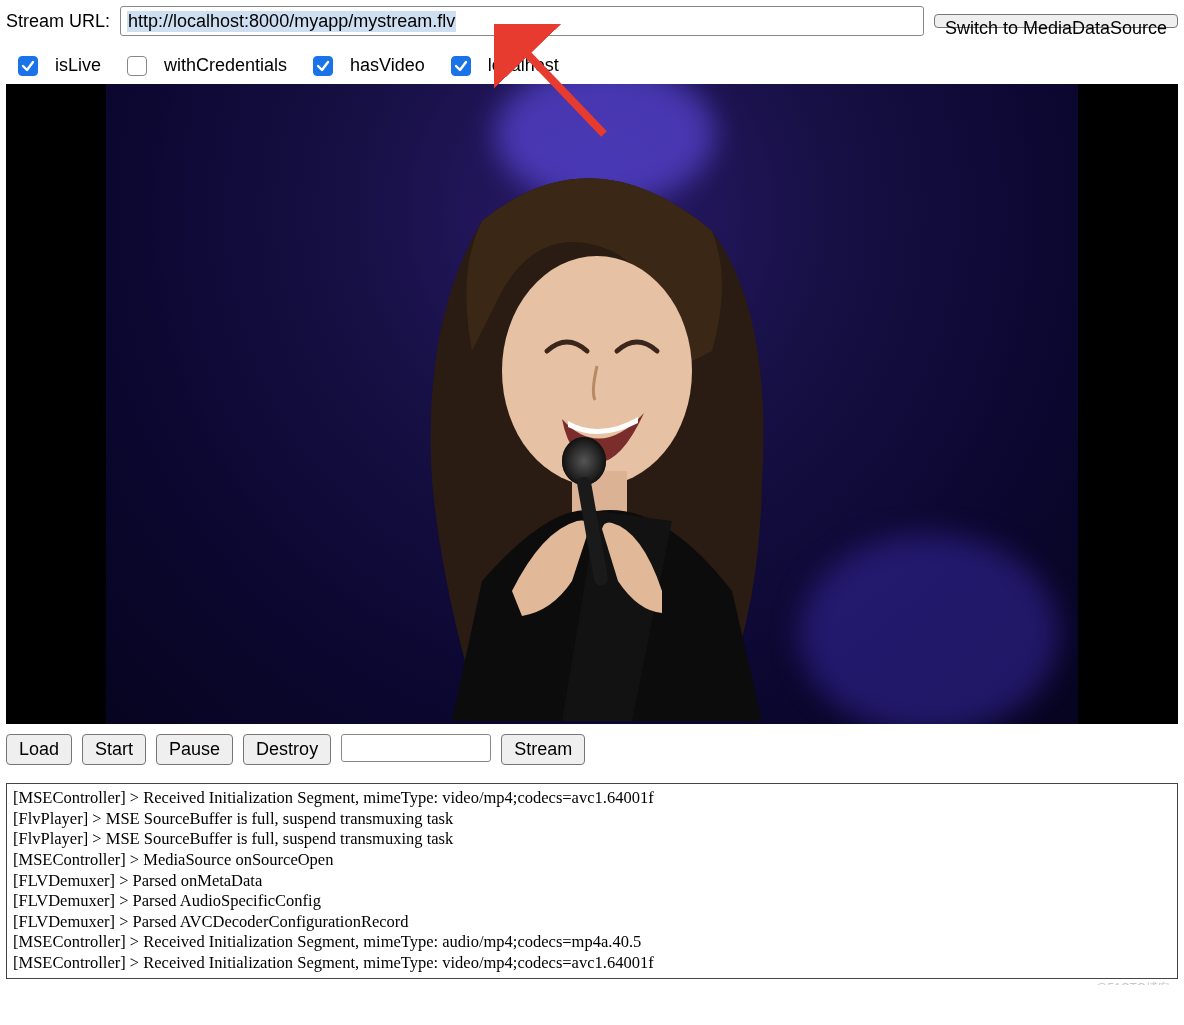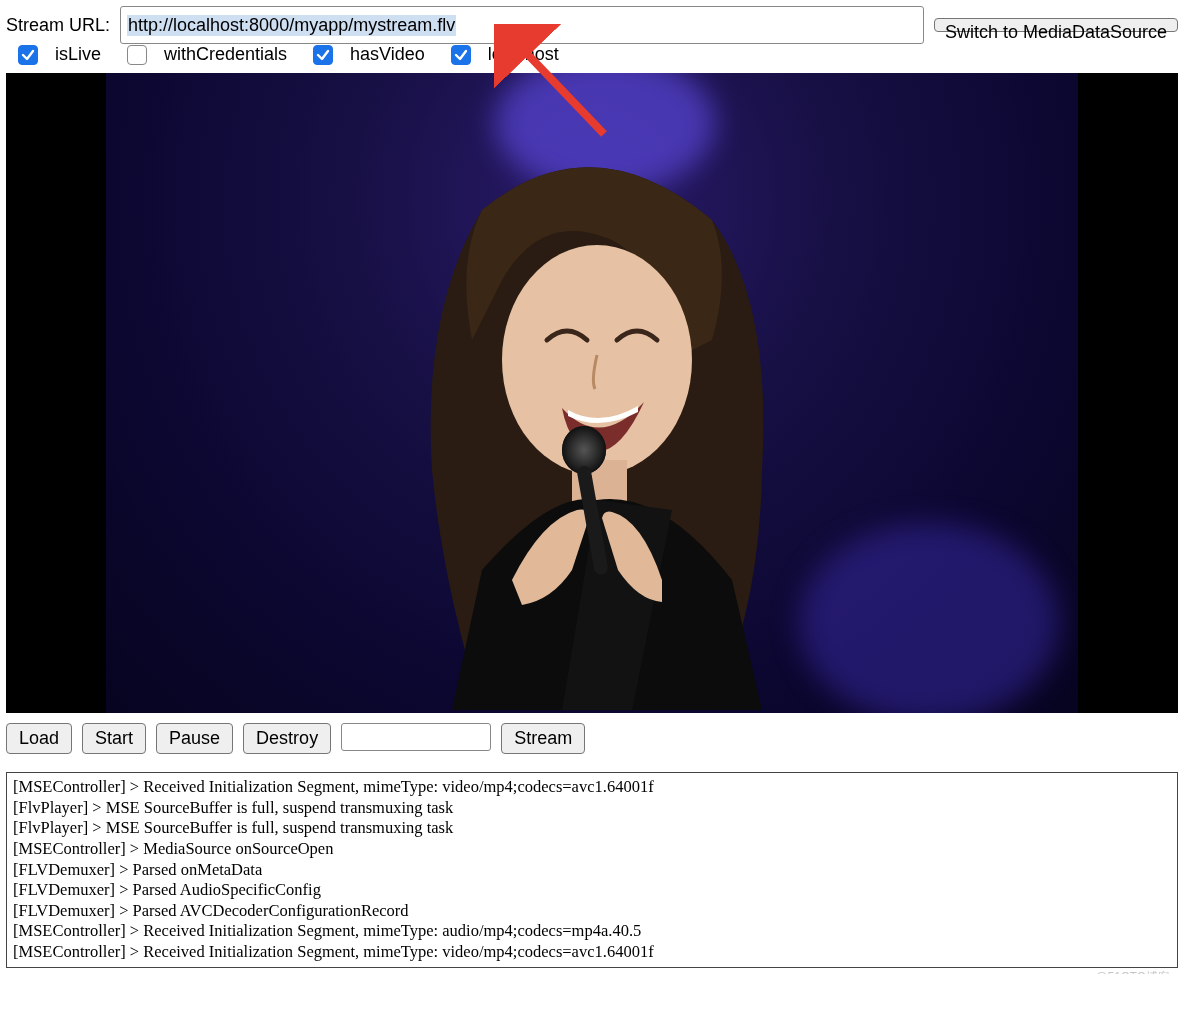--- a/index.html
+++ b/index.html
@@ -9,26 +9,26 @@
       font-family: Arial, Helvetica, sans-serif;
       font-size: 18px;
       color: #000;
       background: #fff;
       width: 1184px;
     }
     .top-row {
       display: flex;
       align-items: center;
       gap: 10px;
-      margin-bottom: 0;
+      margin-bottom: 19px;
     }
     .url-label { white-space: nowrap; }
     .url-input {
       flex: 1;
-      height: 38px;
+      height: 30px;
       padding: 2px 6px;
       font-size: 18px;
       border: 1px solid #888;
       border-radius: 3px;
       background: #fff;
     }
     .url-input::selection { background: #bcd3ef; }
     .url-hl { background: #cfdff2; padding: 0 1px; }
     .switch-btn {
       height: 14px;

